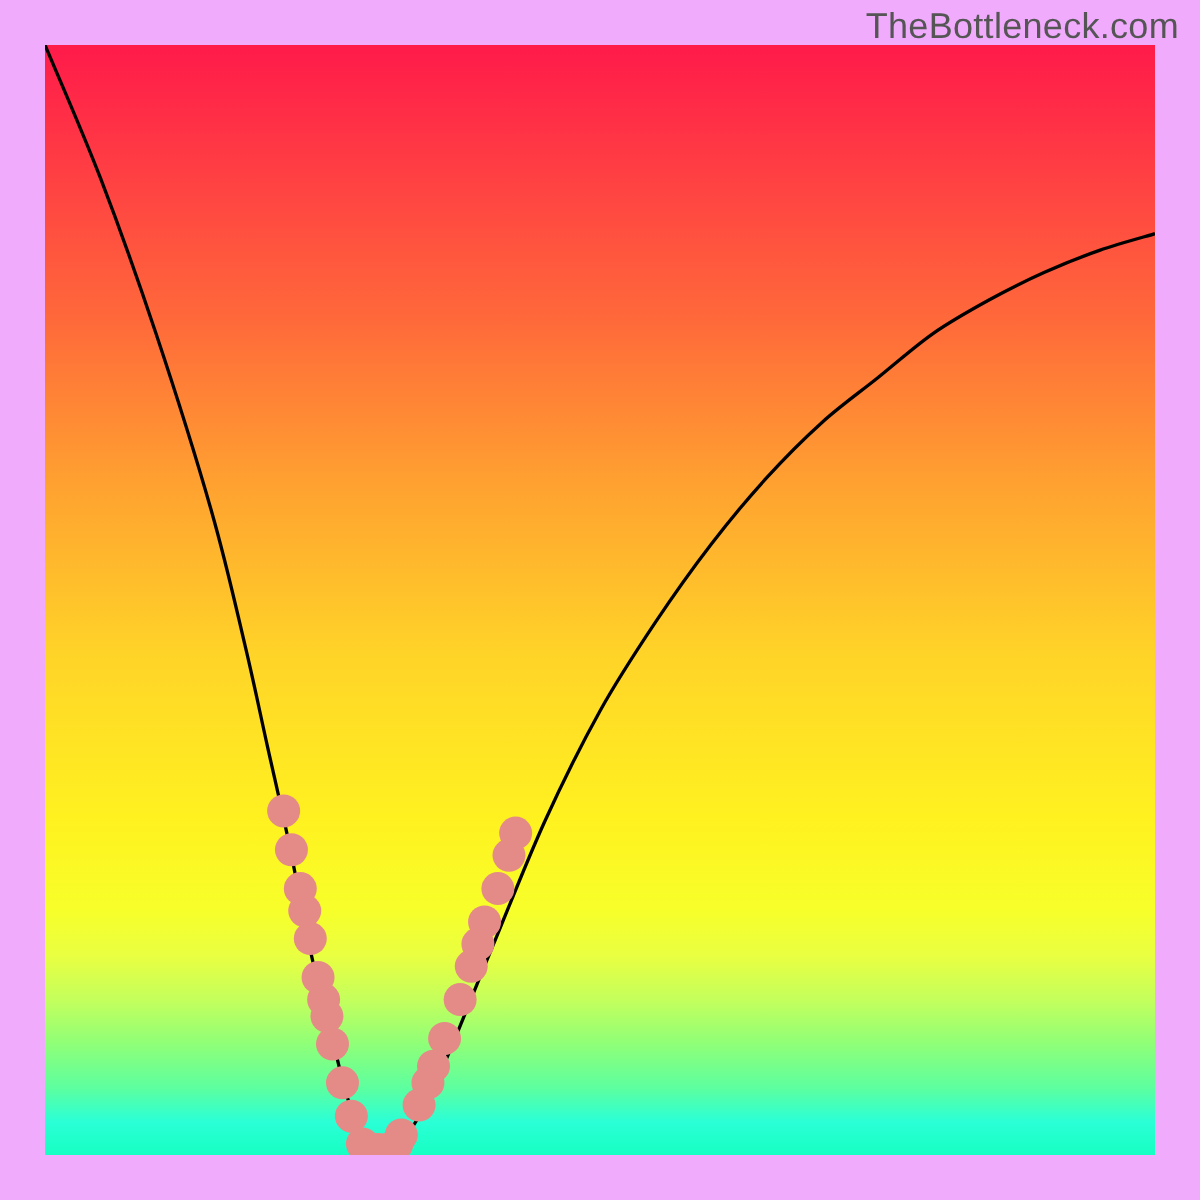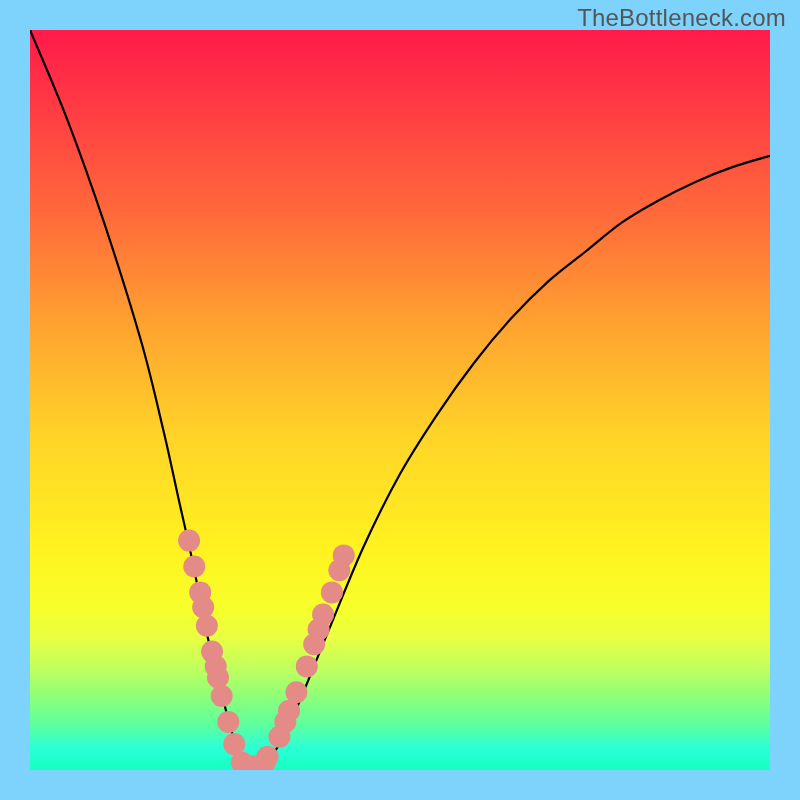--- a/index.html
+++ b/index.html
@@ -9,21 +9,21 @@
     height: 800px;
     overflow: hidden;
     background: #000;
     font-family: Arial, Helvetica, sans-serif;
   }
   .frame {
     position: absolute;
     top: 0; left: 0;
     width: 800px;
     height: 800px;
-    background: #7dd3fc;
+    background: #f0abfc;
   }
   .plot-area {
     position: absolute;
     top: 30px;
     left: 30px;
     width: 740px;
     height: 740px;
     background: linear-gradient(to bottom,
       #ff1a4a 0%,
       #ff3a44 10%,

